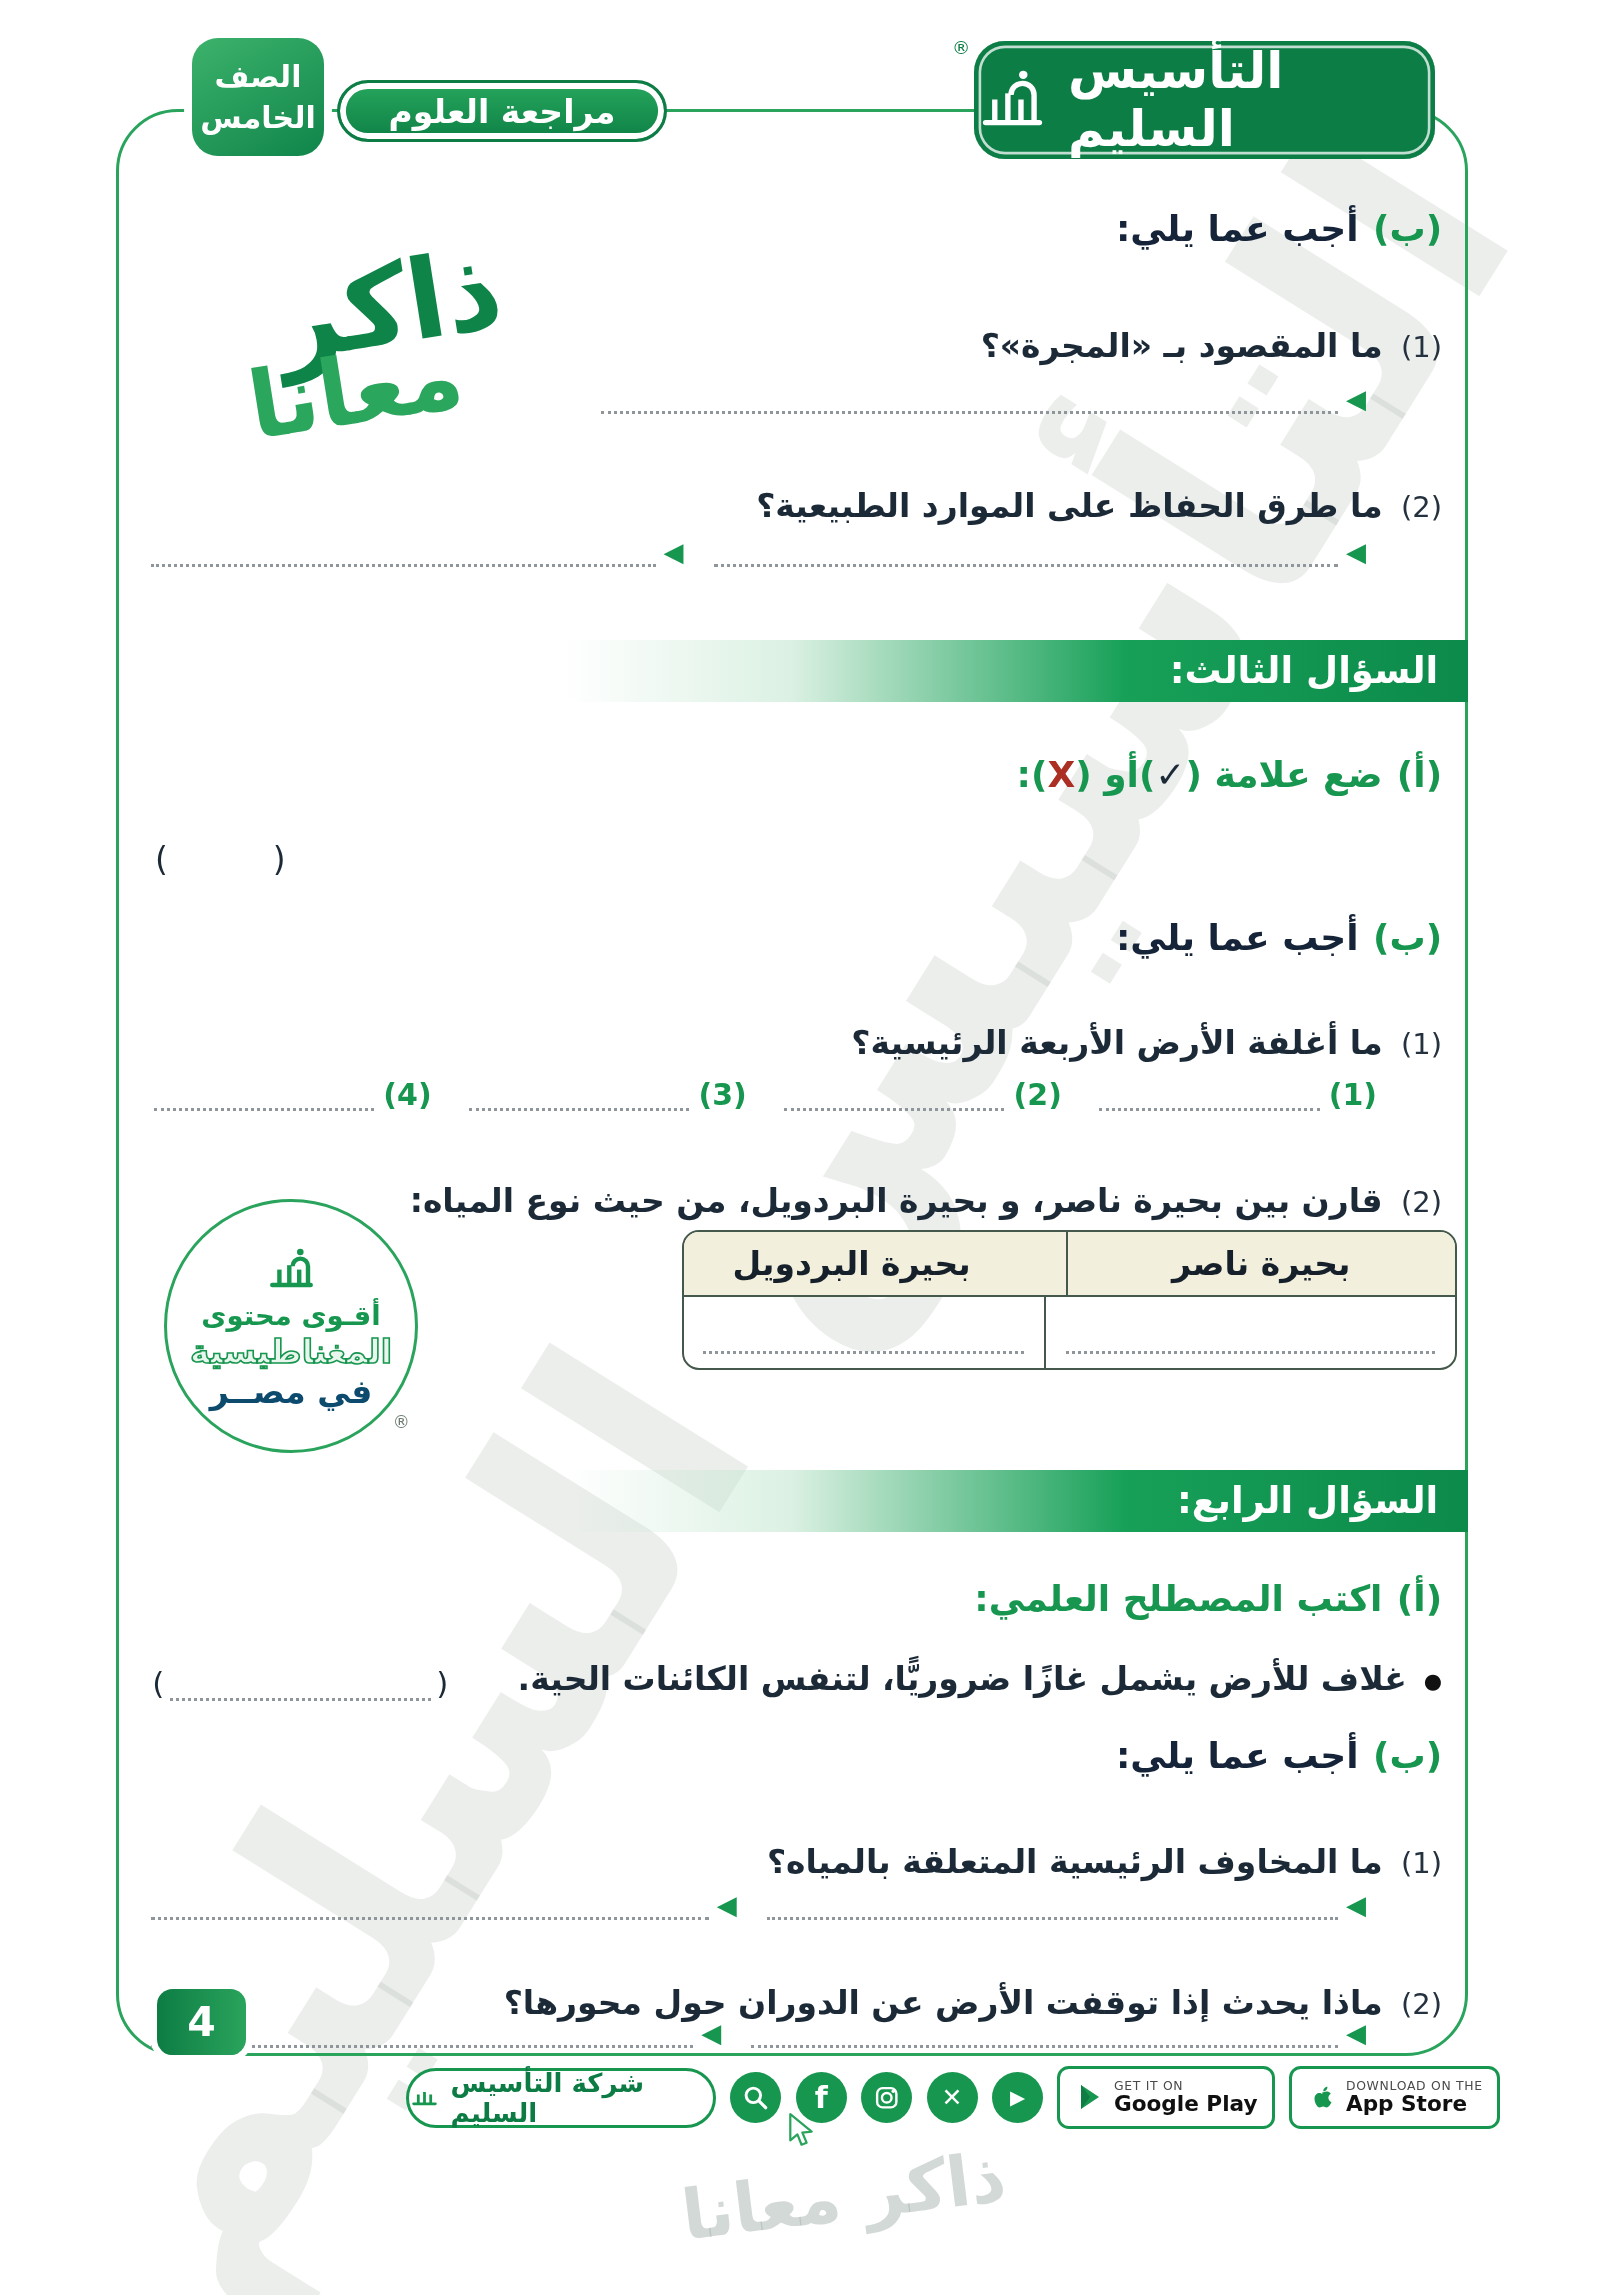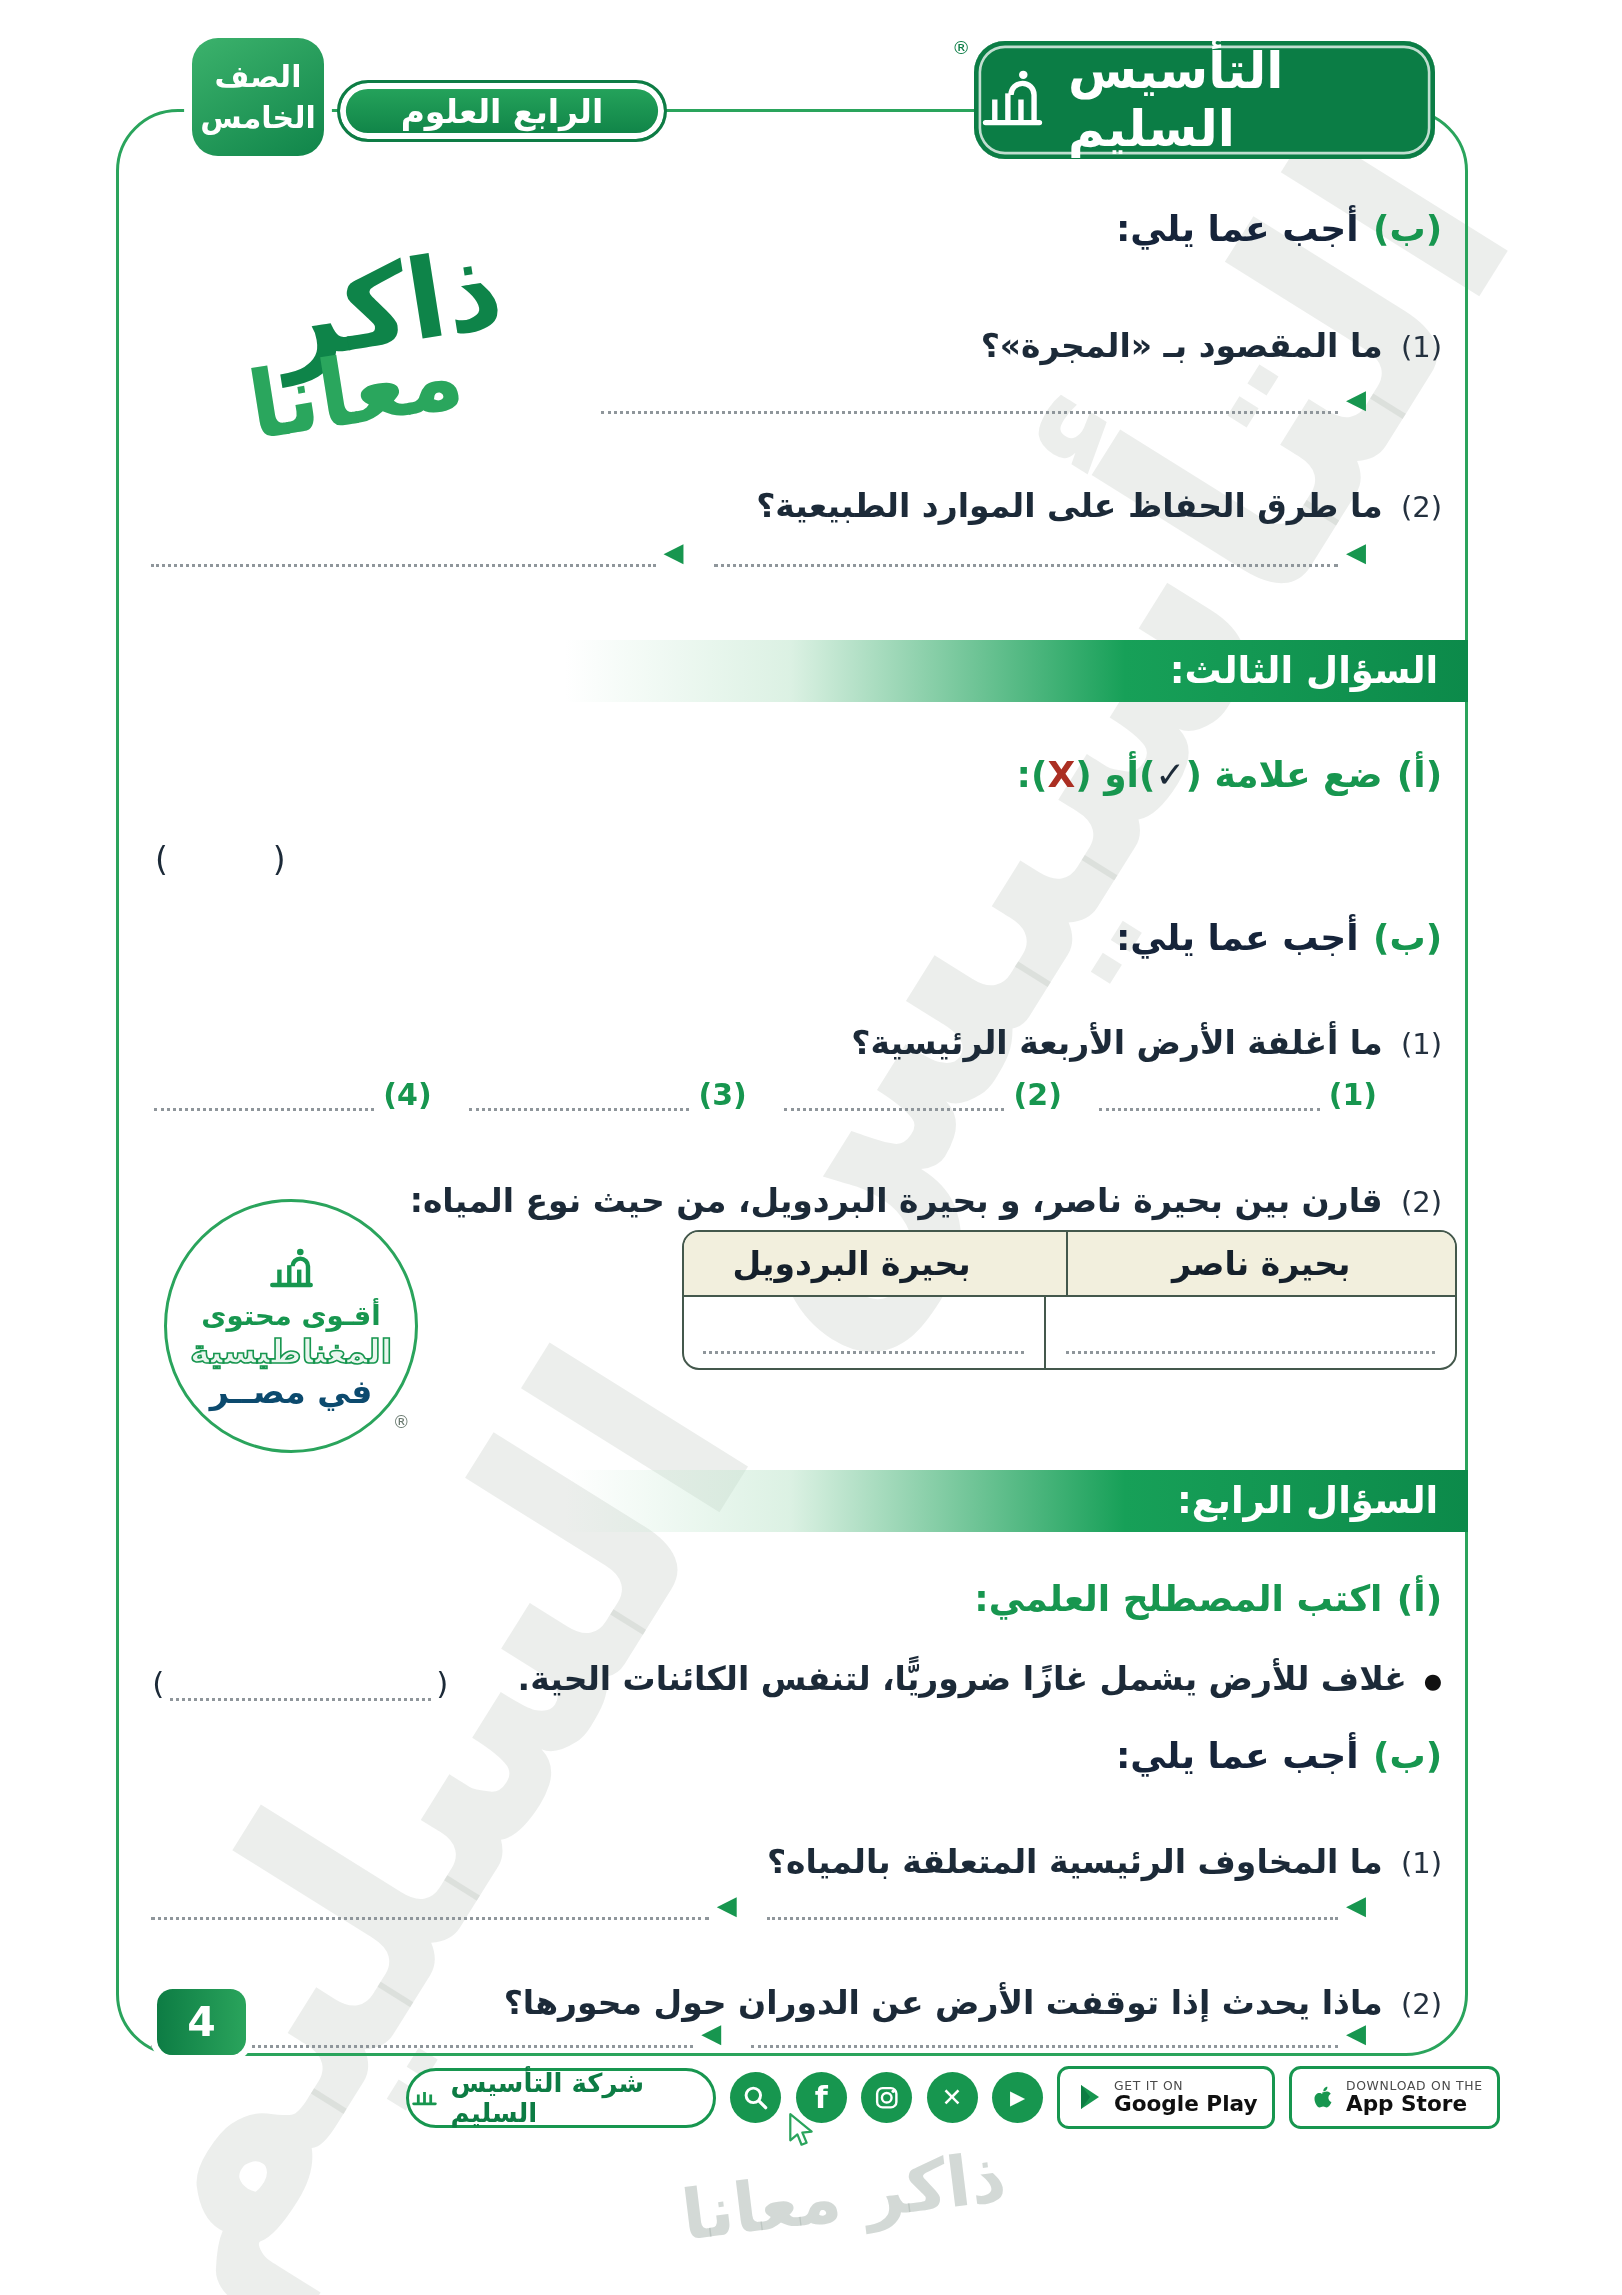--- a/index.html
+++ b/index.html
@@ -154,21 +154,21 @@
     <div class="z1">ذاكر</div>
     <div class="z2">معانا</div>
   </div>
   <div class="bottom-wm">ذاكر معانا</div>
 
   <div class="grade-badge">
     <div>الصف</div>
     <div>الخامس</div>
   </div>
   <div class="subject-pill">
-    <span>الرابع العلوم</span>
+    <span>مراجعة العلوم</span>
   </div>
   <div class="brand-pill">
     <span class="brand-reg">®</span>
     <span>
       <svg width="77" height="77" viewBox="0 0 100 100">
         <path d="M15 80 H85" stroke="#fff" stroke-width="7" stroke-linecap="round" fill="none"></path>
         <path d="M27 80 V50" stroke="#fff" stroke-width="7" fill="none"></path>
         <path d="M44 80 V42" stroke="#fff" stroke-width="7" fill="none"></path>
         <path d="M61 80 V50" stroke="#fff" stroke-width="7" fill="none"></path>
         <path d="M78 80 V44 a15 15 0 0 0 -30 0" stroke="#fff" stroke-width="7" fill="none"></path>

